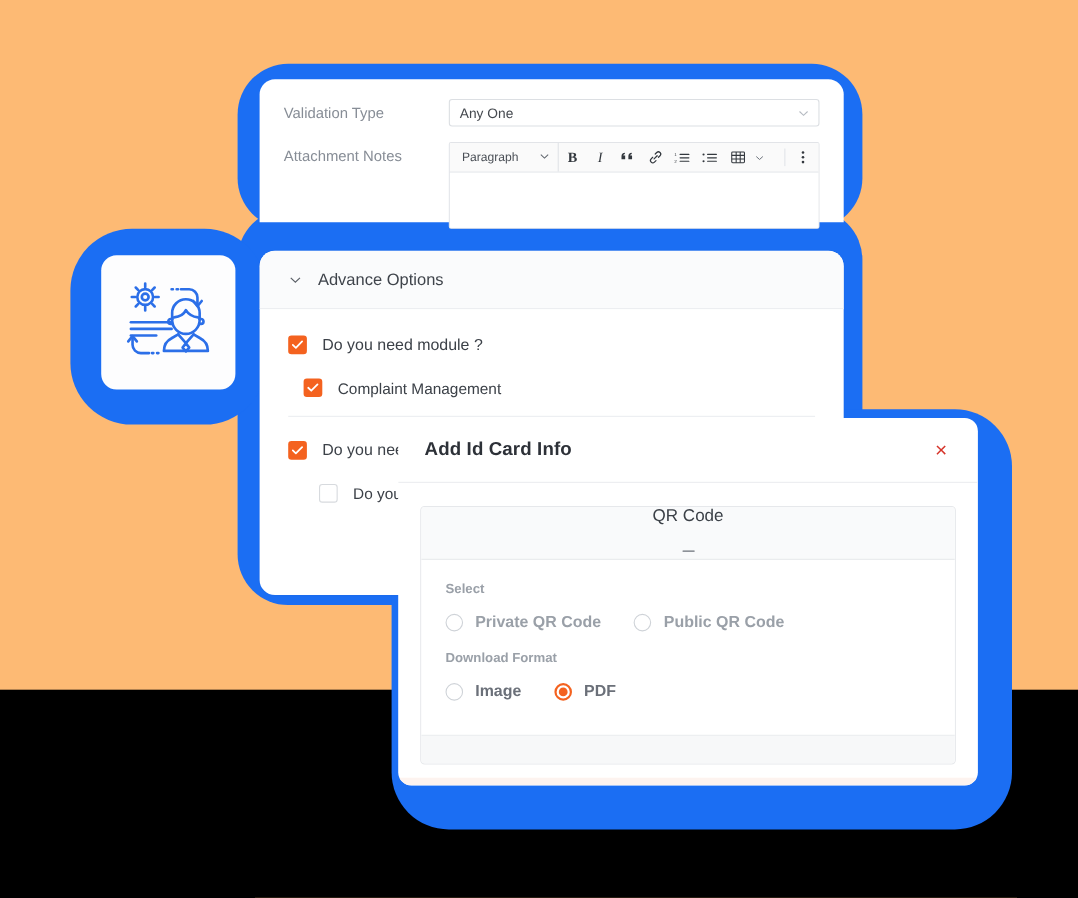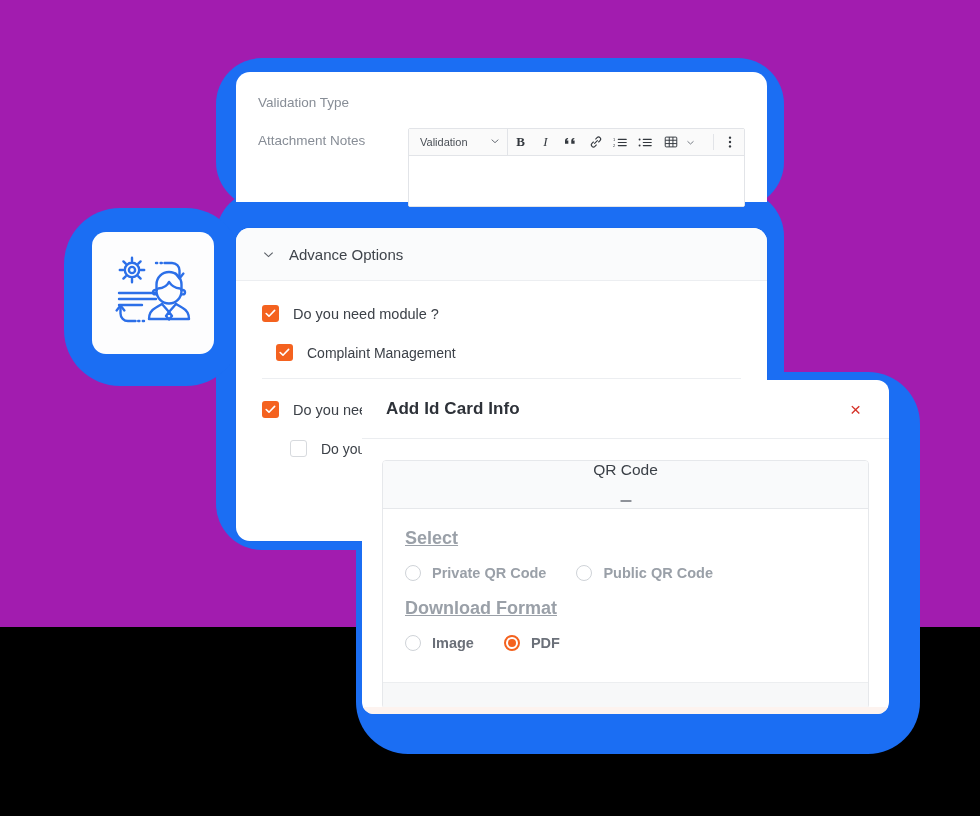--- a/index.html
+++ b/index.html
@@ -10,21 +10,21 @@
     height: 816px;
     background: #000000;
     font-family: "Liberation Sans", sans-serif;
     overflow: hidden;
   }
 
   #stage {
     position: relative;
     width: 980px;
     height: 627px;
-    background: #a21caf;
+    background: #fdba74;
   }
 
   
   .glow {
     position: absolute;
     background: #1b6ef3;
     border-radius: 48px;
     filter: blur(0.4px);
   }
   .glow.g-top    { left: 216px; top: 58px;  width: 568px; height: 150px; border-radius: 46px; }
@@ -188,25 +188,24 @@
     display: flex; align-items: center; justify-content: space-between;
     padding: 0 22px 0 22px;
     flex-direction: column;
   }
   .panel-title { font-size: 15.5px; color: #3b4047; }
   .panel-minus { color: #6b7079; display: flex; }
 
   .panel-body { background: #fff; padding: 19px 22px 14px 22px; }
 
   .group-label {
-    font-size: 18px;
+    font-size: 12px;
     color: #9aa0a8;
     font-weight: bold;
     margin-bottom: 14px;
-    text-decoration: underline;
   }
   .radio-row { display: flex; align-items: center; margin-bottom: 17px; margin-top: 16px; }
   .radio-item { display: flex; align-items: center; margin-right: 30px; }
   .radio {
     width: 16px; height: 16px;
     border-radius: 50%;
     border: 1.5px solid #cfd3d8;
     background: #fff;
     margin-right: 11px;
     flex: 0 0 16px;
@@ -233,31 +232,41 @@
 
   <div class="glow g-top"></div>
   <div class="glow g-left"></div>
   <div class="glow g-badge"></div>
   <div class="glow g-modal"></div>
 
   <div class="card card-top">
 
     <div class="form-row">
       <div class="form-label">Validation Type</div>
+      <div class="form-field">
+        <div class="select-box">
+          <span>Any One</span>
+          <span class="chev">
+            <svg width="11" height="11" viewBox="0 0 12 12">
+                <path d="M2 4.2 L6 8 L10 4.2" fill="none" stroke="currentColor" stroke-width="1.1"></path>
+              </svg>
+          </span>
+        </div>
+      </div>
     </div>
 
     <div class="form-row">
       <div class="form-label">Attachment Notes</div>
       <div class="form-field">
         <div class="editor">
 
           <div class="editor-toolbar">
 
             <div class="para-sel">
-              <span>Validation</span>
+              <span>Paragraph</span>
               <span>
                 <svg width="10" height="10" viewBox="0 0 12 12">
                     <path d="M2 4.4 L6 8 L10 4.4" fill="none" stroke="#5d636b" stroke-width="1.1"></path>
                   </svg>
               </span>
             </div>
 
             <div class="tb-btn">
               <span style="font-weight:bold;font-size:13px;font-family:'Liberation Serif',serif;">B</span>
             </div>

